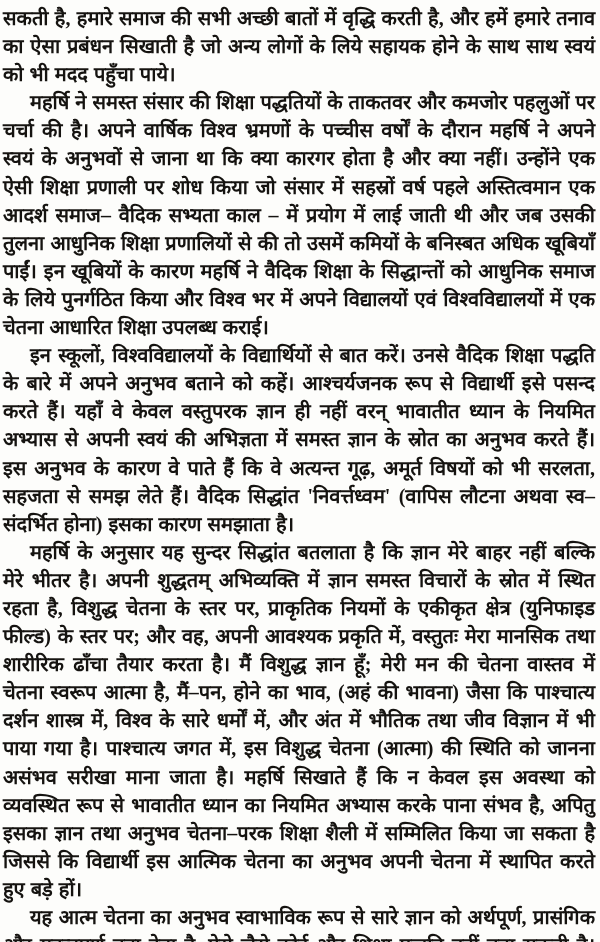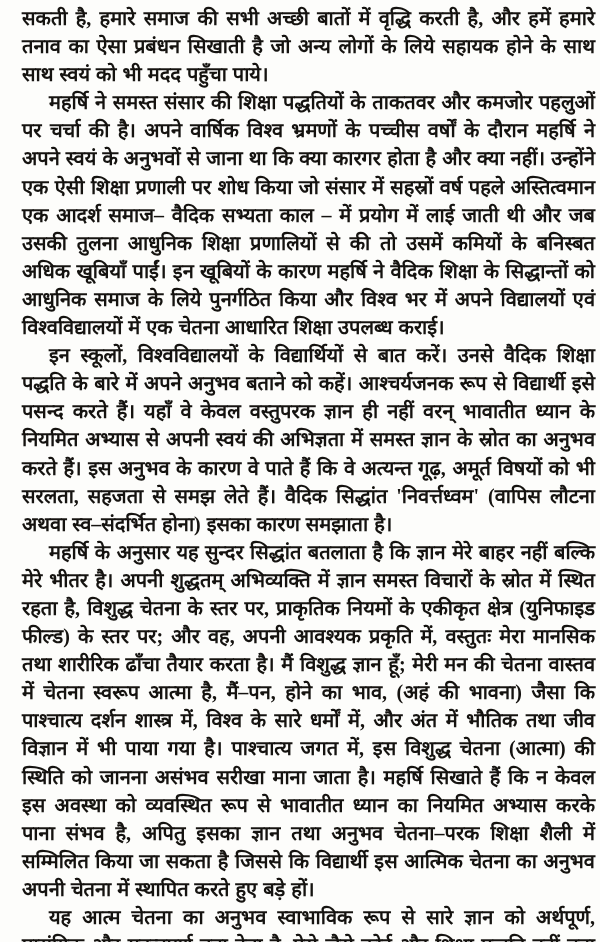--- a/index.html
+++ b/index.html
@@ -9,21 +9,21 @@
   body {
     width: 600px;
     height: 942px;
     background: #fdfdfb;
     overflow: hidden;
   }
   .page {
     box-sizing: border-box;
     width: 600px;
     height: 942px;
-    padding: 4px 5px 4px 22px;
+    padding: 4px 5px 4px 3px;
     background: #fdfdfb;
     color: #151310;
     font-family: "Liberation Serif", "DejaVu Sans", sans-serif;
     font-size: 20px;
     line-height: 28.1px;
     font-weight: 600;
     -webkit-font-smoothing: antialiased;
   }
   .para {
     margin: 0;

